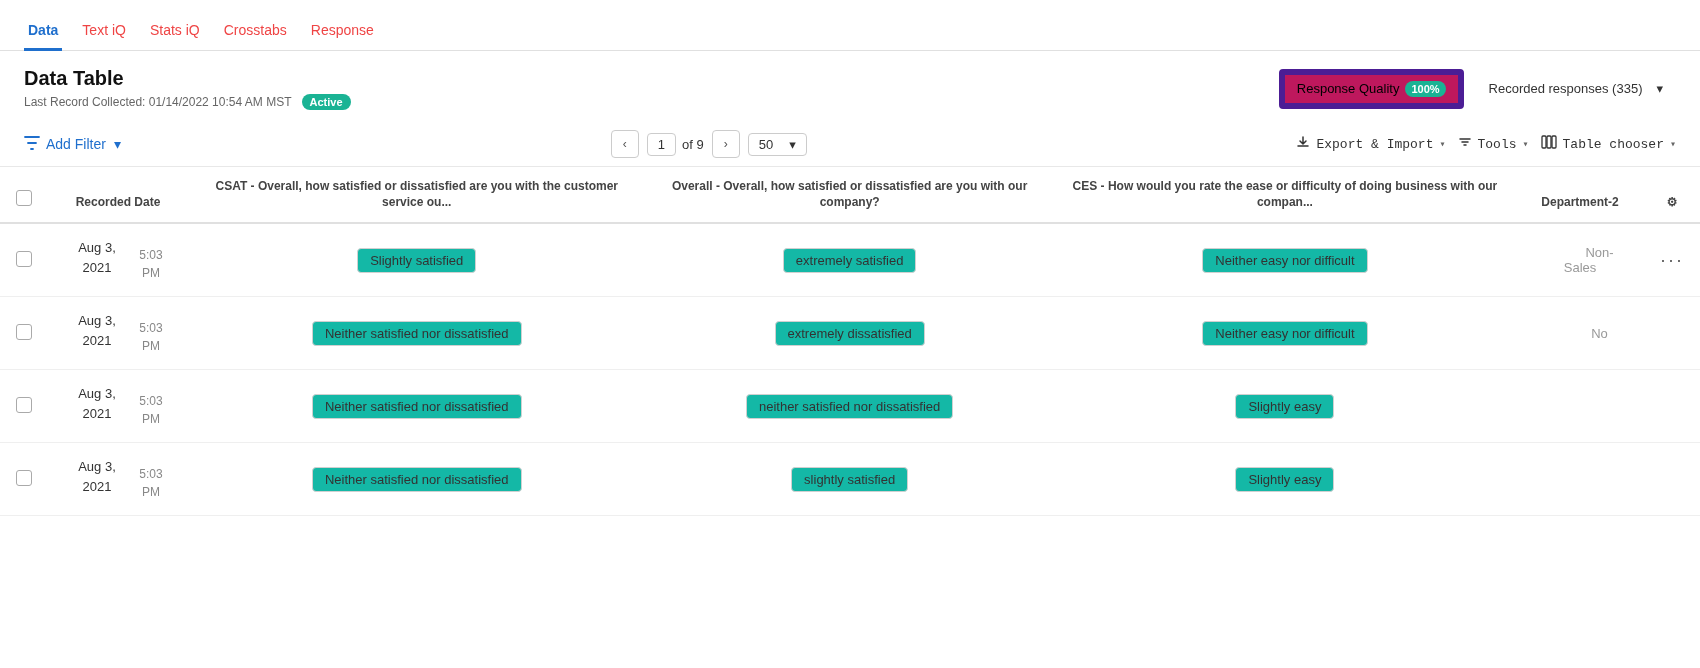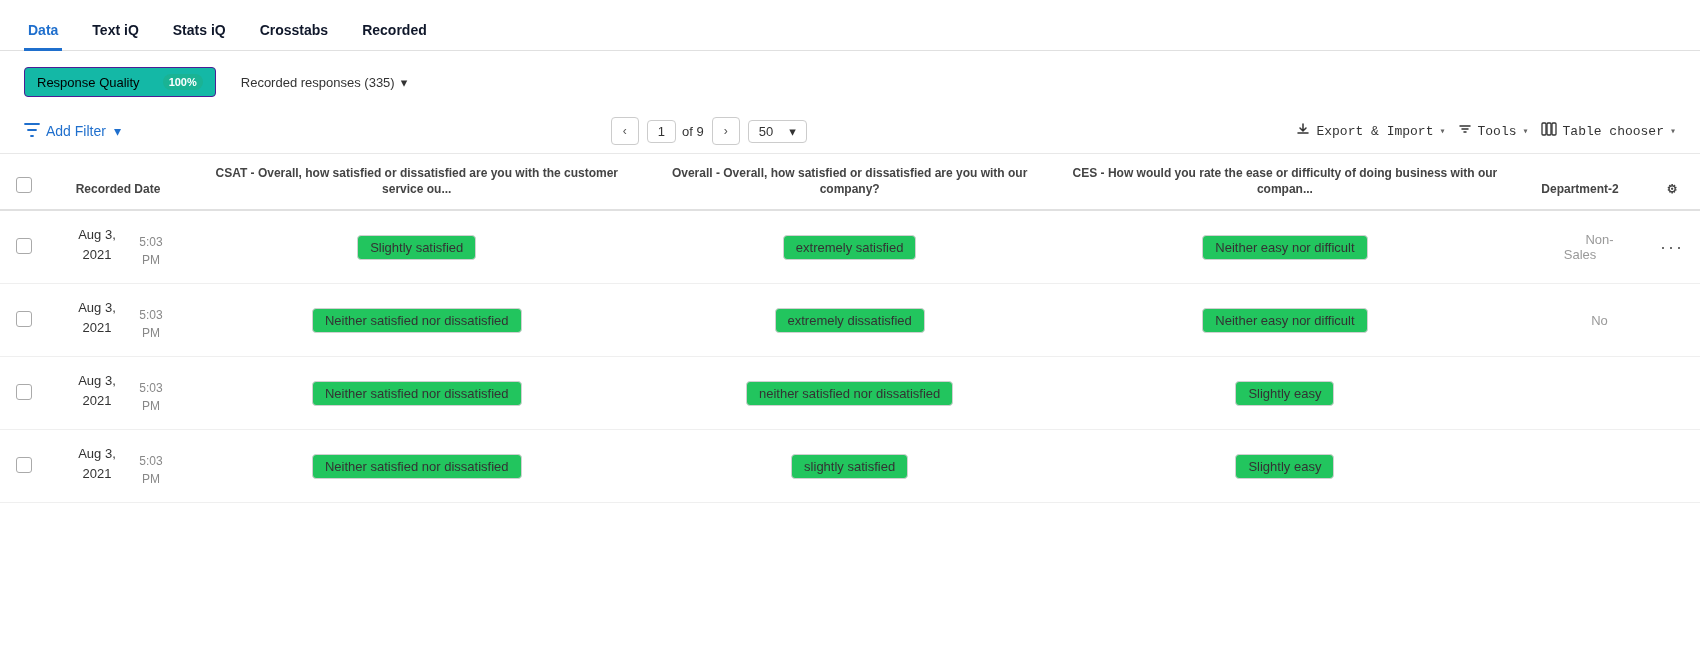--- a/index.html
+++ b/index.html
@@ -1,32 +1,32 @@
 <!DOCTYPE html>
 <html><head>
   <meta charset="utf-8">
   <style>
     * { box-sizing: border-box; margin: 0; padding: 0; }
     body { font-family: -apple-system, BlinkMacSystemFont, 'Segoe UI', sans-serif; font-size: 14px; color: #333; background: #fff; }
 
     
-    .top-nav { display: flex; align-items: center; gap: 26px; padding: 12px 24px 0; border-bottom: 1px solid #e0e0e0; }
-    .nav-tab { padding: 10px 4px 10px; cursor: pointer; color: #0f172a; font-size: 14px; border-bottom: 3px solid transparent; margin-bottom: -1px; font-weight: bold; }
+    .top-nav { display: flex; align-items: center; gap: 16px; padding: 12px 24px 0; border-bottom: 1px solid #e0e0e0; }
+    .nav-tab { padding: 10px 4px 10px; cursor: pointer; color: #ef4444; font-size: 14px; border-bottom: 3px solid transparent; margin-bottom: -1px; }
     .nav-tab.active { color: #1f6fcd; border-bottom: 3px solid #1f6fcd; font-weight: 600; }
 
     
     .header { display: flex; align-items: center; justify-content: space-between; padding: 16px 24px 12px; }
     .header-left {}
     .header-title { font-size: 20px; font-weight: 700; color: #111; }
     .header-subtitle { font-size: 12px; color: #666; margin-top: 4px; display: flex; align-items: center; gap: 10px; }
     .active-badge { background: #1ab394; color: #fff; font-size: 11px; font-weight: 600; padding: 2px 8px; border-radius: 12px; }
     .header-right { display: flex; align-items: center; gap: 12px; }
-    .response-quality-btn { display: flex; align-items: center; gap: 23px; border: 1px solid #4c1d95; border-radius: 4px; padding: 6px 12px; font-size: 13px; cursor: pointer; background: #14b8a6; }
+    .response-quality-btn { display: flex; align-items: center; gap: 6px; border: 6px solid #4c1d95; border-radius: 4px; padding: 6px 12px; font-size: 13px; cursor: pointer; background: #be185d; }
     .quality-badge { background: #1ab394; color: #fff; font-size: 11px; font-weight: 700; padding: 2px 6px; border-radius: 10px; }
-    .recorded-btn { display: flex; align-items: center; gap: 6px; border: 1px solid transparent; border-radius: 4px; padding: 6px 12px; font-size: 13px; cursor: pointer; background: #fff; color: #333; }
+    .recorded-btn { display: flex; align-items: center; gap: 14px; border: 1px solid transparent; border-radius: 4px; padding: 6px 12px; font-size: 13px; cursor: pointer; background: #fff; color: #333; }
     .field-editor-btn { display: flex; align-items: center; gap: 8px; border: 2px solid #1f6fcd; border-radius: 4px; padding: 6px 14px; font-size: 13px; font-weight: 600; color: #1f6fcd; cursor: pointer; background: #fff; }
 
     
     .toolbar { display: flex; align-items: center; justify-content: space-between; padding: 8px 24px; border-bottom: 1px solid #e8e8e8; }
     .toolbar-left { display: flex; align-items: center; gap: 8px; }
     .add-filter-btn { display: flex; align-items: center; gap: 6px; color: #1f6fcd; font-size: 14px; font-weight: 500; cursor: pointer; background: none; border: none; }
     .toolbar-center { display: flex; align-items: center; gap: 8px; }
     .page-nav-btn { border: 1px solid #ccc; background: #fff; border-radius: 4px; width: 28px; height: 28px; cursor: pointer; display: flex; align-items: center; justify-content: center; font-size: 12px; color: #555; }
     .page-info { font-size: 13px; color: #333; display: flex; align-items: center; gap: 6px; }
     .page-num-box { border: 1px solid #ccc; border-radius: 4px; padding: 3px 10px; font-size: 13px; background: #fff; }
@@ -42,39 +42,46 @@
     thead th { padding: 12px 16px; text-align: center; font-size: 12px; font-weight: 600; color: #444; line-height: 1.3; vertical-align: bottom; }
     thead th.check-col { width: 48px; }
     thead th.date-col { width: 140px; text-align: center; }
     tbody tr { border-bottom: 1px solid #efefef; }
     tbody td { padding: 14px 16px; text-align: center; vertical-align: middle; font-size: 13px; color: #333; }
     tbody td.check-col { width: 48px; }
     tbody td.date-col { font-size: 13px; color: #444; line-height: 1.5; }
     .date-time { display: flex; flex-direction: row; }
     .date-text { font-size: 13px; color: #333; }
     .time-text { font-size: 12px; color: #888; margin-top: 8px; }
-    .tag { display: inline-block; border: 1px solid #d0d0d0; border-radius: 4px; padding: 4px 12px; font-size: 13px; color: #333; background: #22c55e; }
+    .tag { display: inline-block; border: 1px solid #d0d0d0; border-radius: 4px; padding: 4px 12px; font-size: 13px; color: #333; background: #14b8a6; }
     .dept-text { color: #999; font-size: 13px; margin-left: 39px; }
     .more-btn { background: none; border: none; cursor: pointer; font-size: 18px; color: #555; letter-spacing: 2px; }
 
     
     .checkbox { width: 16px; height: 16px; border: 1.5px solid #aaa; border-radius: 3px; display: inline-block; cursor: pointer; }
   </style>
 </head>
 <body>
 
 <nav class="top-nav">
   <span class="nav-tab active">Data</span>
   <span class="nav-tab">Text iQ</span>
   <span class="nav-tab">Stats iQ</span>
   <span class="nav-tab">Crosstabs</span>
-  <span class="nav-tab">Recorded</span>
+  <span class="nav-tab">Response</span>
 </nav>
 
 <div class="header">
+  <div class="header-left">
+    <div class="header-title">Data Table</div>
+    <div class="header-subtitle">
+      <span>Last Record Collected: 01/14/2022 10:54 AM MST</span>
+      <span class="active-badge">Active</span>
+    </div>
+  </div>
   <div class="header-right">
     <button class="response-quality-btn">
       <span>Response Quality</span>
       <span class="quality-badge">100%</span>
     </button>
     <button class="recorded-btn">
       <span>Recorded responses (335)</span>
       <span>▾</span>
     </button>
   </div>

